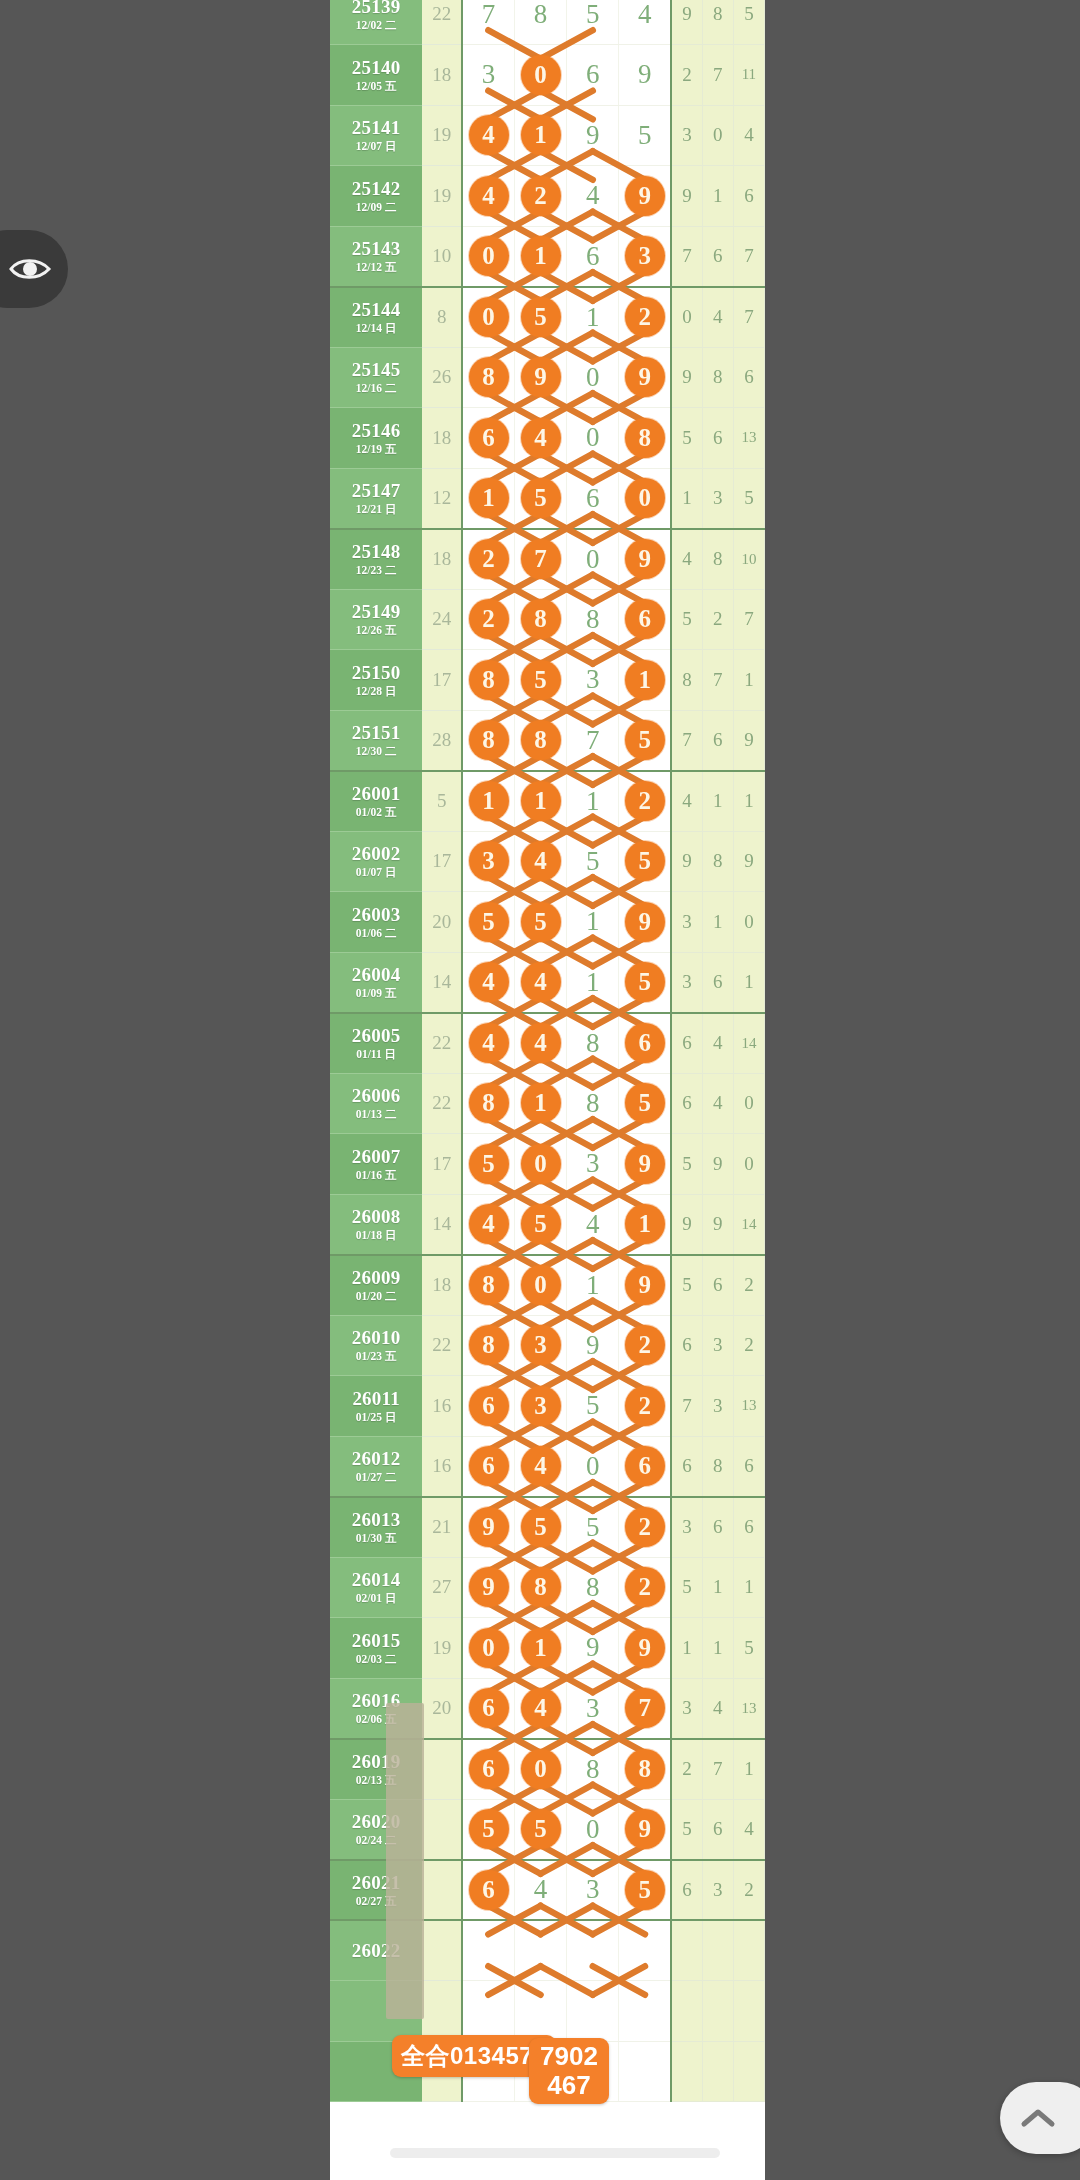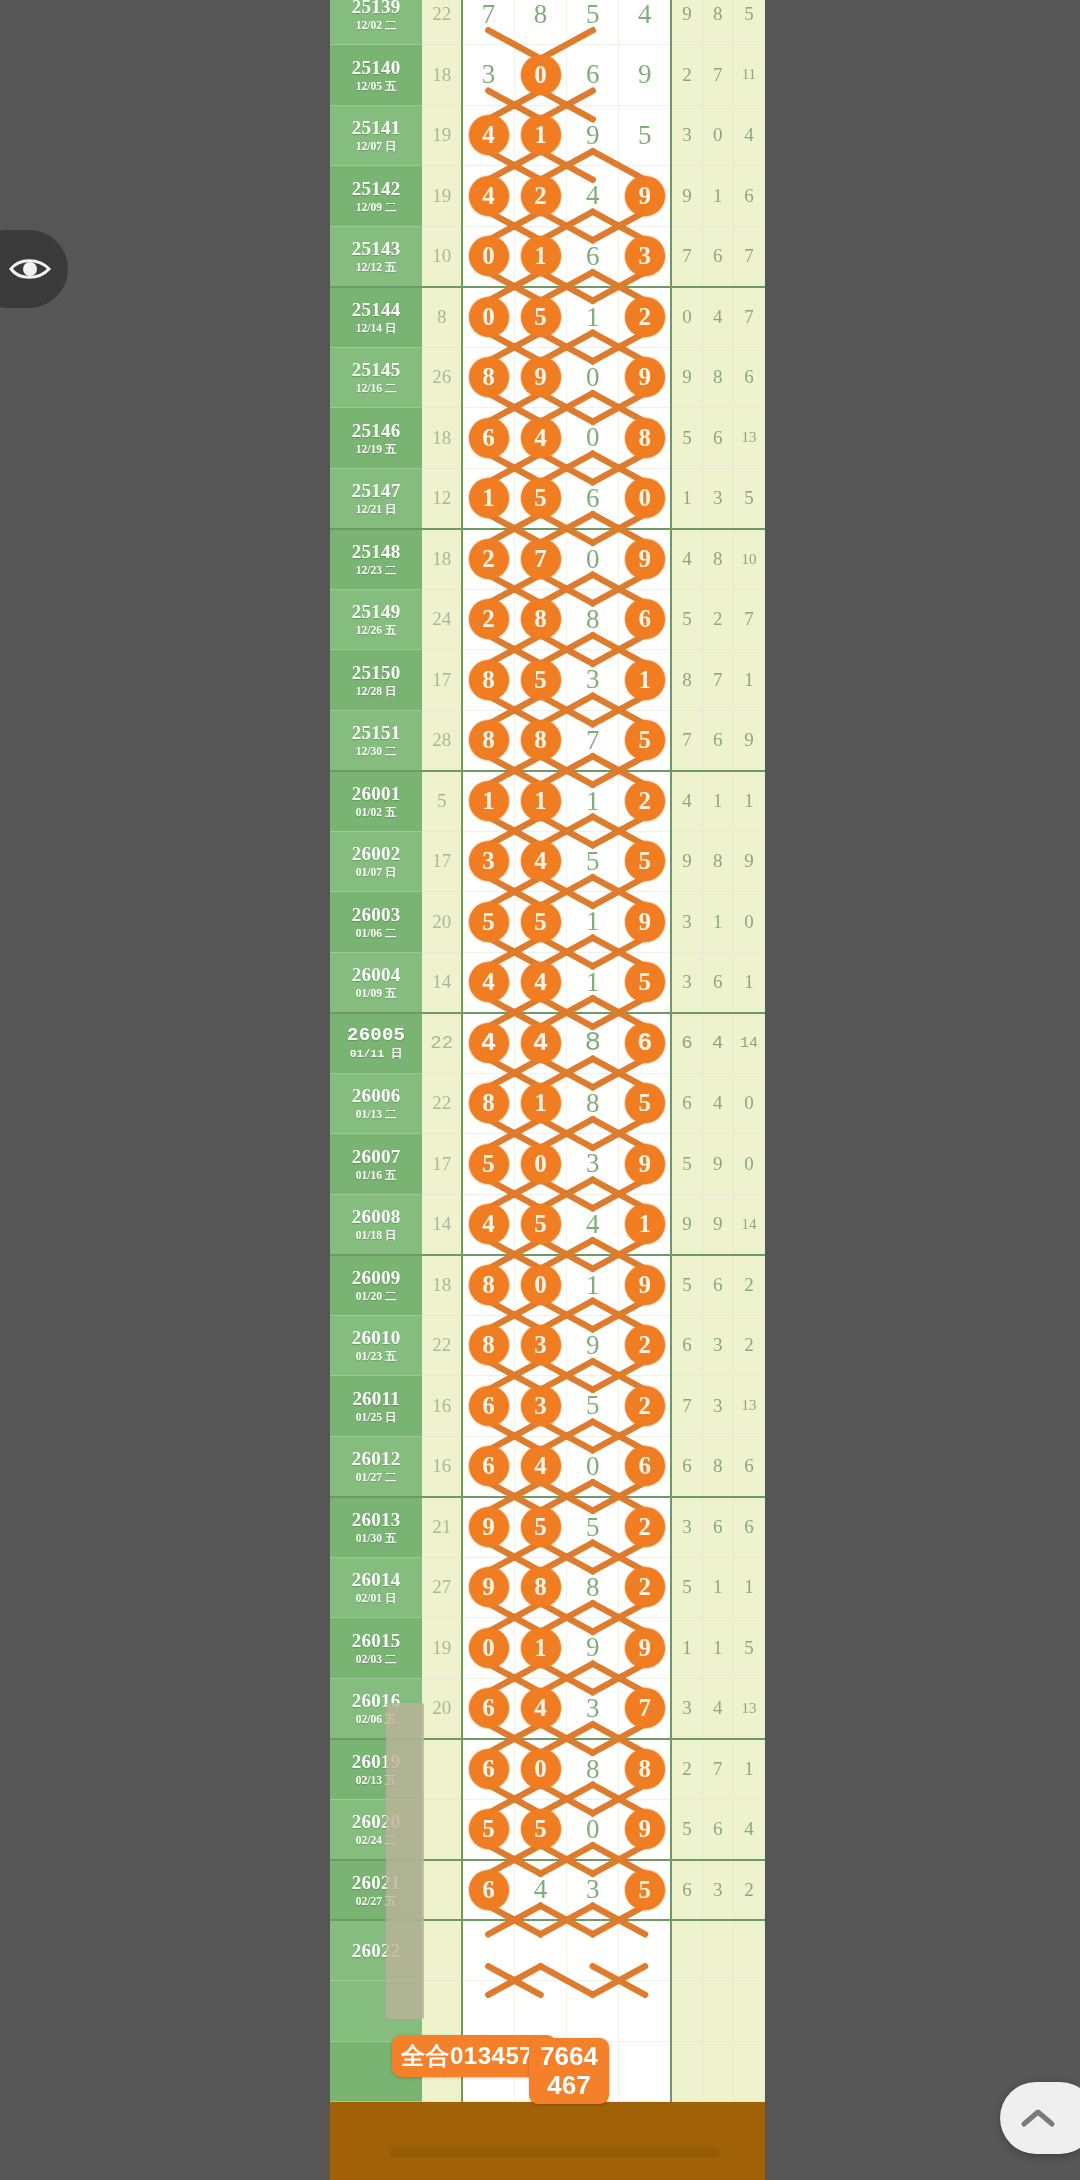--- a/index.html
+++ b/index.html
@@ -21,21 +21,21 @@
     width: 100px; height: 78px; border-radius: 39px;
     background: #3a3a3a;
     display: flex; align-items: center; justify-content: flex-end;
     padding-right: 14px;
   }
   .eye-fab svg { display: block; }
 
   
   .panel {
     position: absolute; left: 330px; top: 0; width: 435px; height: 2180px;
-    background: #a16207;
+    background: #ffffff;
     overflow: hidden;
   }
   table.grid {
     width: 435px; border-collapse: collapse; table-layout: fixed;
   }
   table.grid td { padding: 0; vertical-align: middle; }
 
   
   .c-issue  { width: 83px; }
   .c-sum    { width: 36px; }
@@ -602,21 +602,21 @@
             </td>
             <td class="sum c-sum">14</td>
             <td class="dcell c-d"><span class="ball">4</span></td>
             <td class="dcell c-d"><span class="ball">4</span></td>
             <td class="dcell c-d"><span class="plain">1</span></td>
             <td class="dcell c-d"><span class="ball">5</span></td>
             <td class="stat c-s first">3</td>
             <td class="stat c-s">6</td>
             <td class="stat c-s">1</td>
           </tr>
-          <tr class="r" style="height: 60.5px; font-family: Liberation Mono, monospace;">
+          <tr class="r" style="height: 60.5px;">
             <td class="issue c-issue alt">
               <div class="no">26005</div>
               <div class="dt">01/11 日</div>
             </td>
             <td class="sum c-sum">22</td>
             <td class="dcell c-d"><span class="ball">4</span></td>
             <td class="dcell c-d"><span class="ball">4</span></td>
             <td class="dcell c-d"><span class="plain">8</span></td>
             <td class="dcell c-d"><span class="ball">6</span></td>
             <td class="stat c-s first">6</td>
@@ -855,21 +855,21 @@
             <td class="stat c-s"></td>
           </tr>
         </tbody>
       </table>
 
     <div class="drag-overlay"></div>
     <div class="hbar"></div>
 
     <div class="tag" id="tag-all">全合0134578</div>
     <div class="tag" id="tag-right">
-      <div>7664</div>
+      <div>7902</div>
       <div>467</div>
     </div>
   </div>
 
   <div class="fab-up">
     <svg width="40" height="26" viewBox="0 0 40 26">
       <path d="M6 19 L20 7 L34 19" fill="none" stroke="#7a7a7a" stroke-width="5" stroke-linecap="round" stroke-linejoin="round"></path>
     </svg>
   </div>
 

